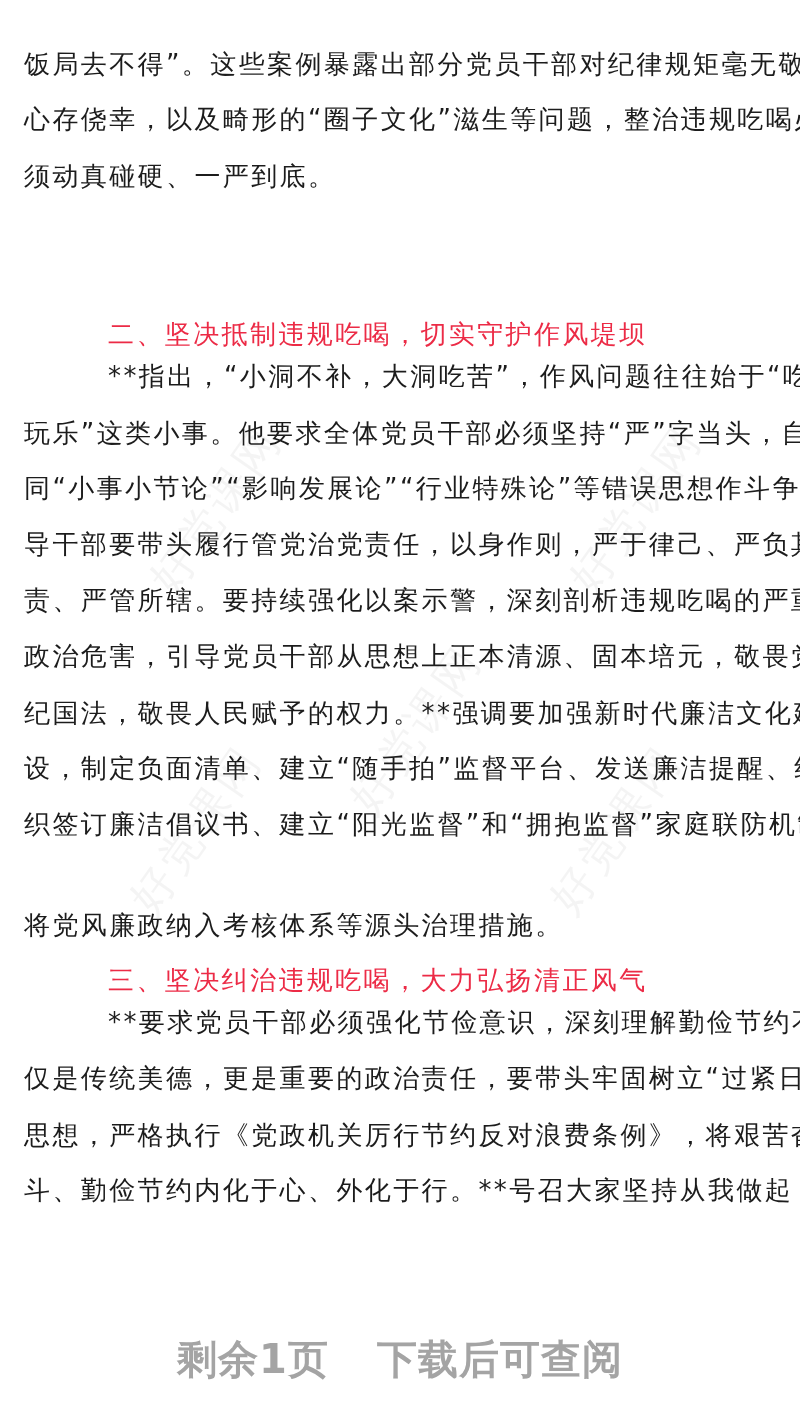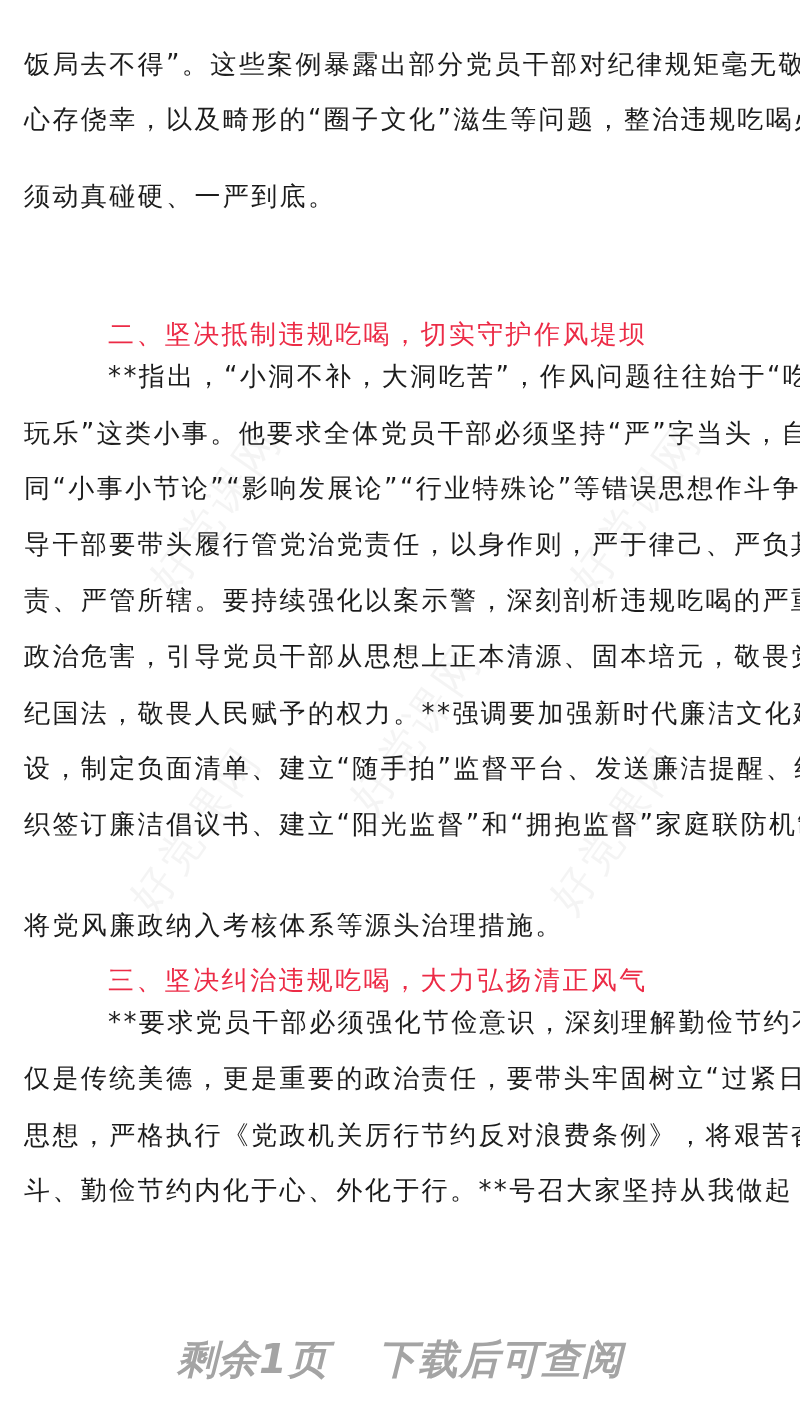--- a/index.html
+++ b/index.html
@@ -54,38 +54,37 @@
       position: absolute;
       left: 0;
       width: 800px;
       top: 1332px;
       text-align: center;
       font-size: 40px;
       font-weight: bold;
       color: #a4a4a4;
       letter-spacing: 1px;
       white-space: nowrap;
-      font-style: italic;
     }
     .footer-note .gap { display: inline-block; width: 48px; }
   </style>
 </head>
 <body>
 
 <div class="page">
 
   <div class="watermark" style="left:120px; top:480px;">好党课网</div>
   <div class="watermark" style="left:540px; top:480px;">好党课网</div>
   <div class="watermark" style="left:320px; top:700px;">好党课网</div>
   <div class="watermark" style="left:100px; top:800px;">好党课网</div>
   <div class="watermark" style="left:520px; top:800px;">好党课网</div>
 
   <div class="line" style="top:48px;">饭局去不得”。这些案例暴露出部分党员干部对纪律规矩毫无敬畏、</div>
   <div class="line" style="top:103px;">心存侥幸，以及畸形的“圈子文化”滋生等问题，整治违规吃喝必</div>
-  <div class="line" style="top:160px;margin-top:20px;">须动真碰硬、一严到底。</div>
+  <div class="line" style="top:160px;">须动真碰硬、一严到底。</div>
 
   <div class="heading" style="top:304px;">二、坚决抵制违规吃喝，切实守护作风堤坝</div>
   <div class="line indent" style="top:360px;">**指出，“小洞不补，大洞吃苦”，作风问题往往始于“吃喝</div>
   <div class="line" style="top:417px;">玩乐”这类小事。他要求全体党员干部必须坚持“严”字当头，自觉</div>
   <div class="line" style="top:472px;">同“小事小节论”“影响发展论”“行业特殊论”等错误思想作斗争。领</div>
   <div class="line" style="top:528px;">导干部要带头履行管党治党责任，以身作则，严于律己、严负其</div>
   <div class="line" style="top:584px;">责、严管所辖。要持续强化以案示警，深刻剖析违规吃喝的严重</div>
   <div class="line" style="top:640px;">政治危害，引导党员干部从思想上正本清源、固本培元，敬畏党</div>
   <div class="line" style="top:697px;">纪国法，敬畏人民赋予的权力。**强调要加强新时代廉洁文化建</div>
   <div class="line" style="top:752px;">设，制定负面清单、建立“随手拍”监督平台、发送廉洁提醒、组</div>

